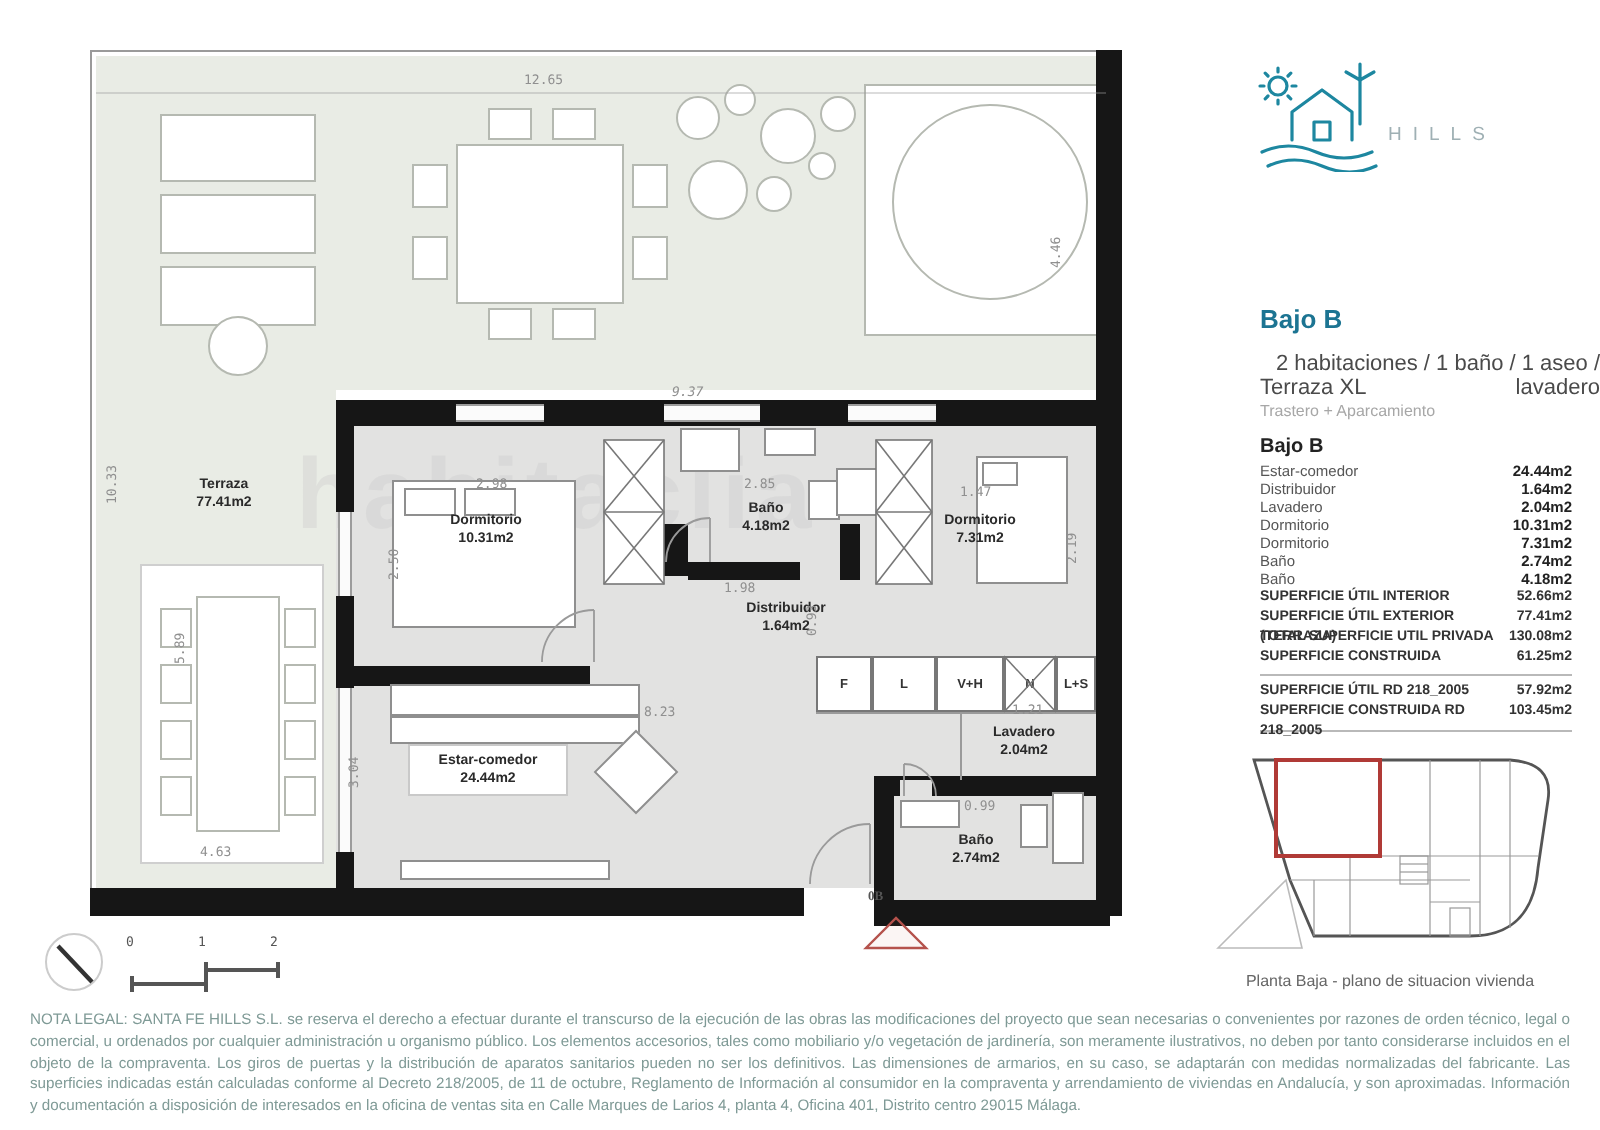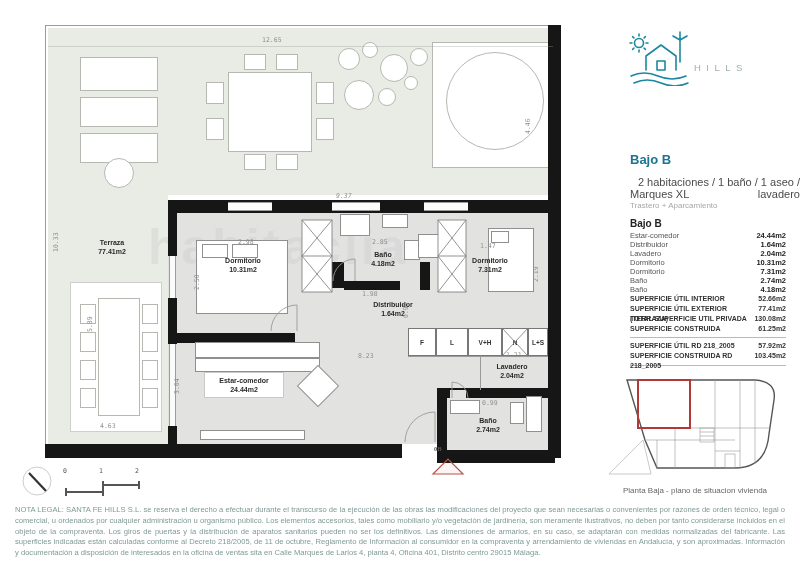--- a/index.html
+++ b/index.html
@@ -184,21 +184,21 @@
   <div class="abs dim dimv" style="left:52px;top:252px;">10.33</div>
   <div class="abs dim dimv" style="left:86px;top:332px;">5.89</div>
   <div class="abs dim" style="left:100px;top:422px;">4.63</div>
   <div class="abs dim" style="left:238px;top:238px;">2.98</div>
   <div class="abs dim dimv" style="left:193px;top:290px;">2.50</div>
   <div class="abs dim" style="left:372px;top:238px;">2.85</div>
   <div class="abs dim" style="left:480px;top:242px;">1.47</div>
   <div class="abs dim dimv" style="left:532px;top:282px;">2.19</div>
   <div class="abs dim" style="left:362px;top:290px;">1.98</div>
   <div class="abs dim dimv" style="left:402px;top:318px;">0.93</div>
-  <div class="abs dim" style="left:322px;top:352px;margin-left:36px;">8.23</div>
+  <div class="abs dim" style="left:322px;top:352px;">8.23</div>
   <div class="abs dim dimv" style="left:173px;top:394px;">3.04</div>
   <div class="abs dim" style="left:506px;top:351px;">1.21</div>
   <div class="abs dim" style="left:482px;top:399px;">0.99</div>
   <div class="abs dim dimv" style="left:524px;top:134px;">4.46</div>
 
   <div class="abs entry" style="left:434px;top:445px;font-family:Liberation Serif, serif;">0B</div>
   <div class="abs dim" style="left:63px;top:467px;color:#555;">0</div>
   <div class="abs dim" style="left:99px;top:467px;color:#555;">1</div>
   <div class="abs dim" style="left:135px;top:467px;color:#555;">2</div>
 
@@ -259,21 +259,21 @@
       <line x1="52" y1="10" x2="52" y2="32"></line>
       <path d="M52,10 L45,6 M52,10 L59,6 M52,10 L52,2"></path>
       <path d="M3,46 Q16,40 30,46 T58,46"></path>
       <path d="M6,53 Q19,47 33,53 T60,53"></path>
     </g>
   </svg>
   <div class="abs hills" style="left:694px;top:62px;">HILLS</div>
 
   <div class="abs ptitle" style="left:630px;top:152px;">Bajo B</div>
   <div class="abs pfeat" style="left:630px;top:176px;">2 habitaciones / 1 baño / 1 aseo / lavadero</div>
-  <div class="abs pfeat" style="left:630px;top:188px;">Marques XL</div>
+  <div class="abs pfeat" style="left:630px;top:188px;">Terraza XL</div>
   <div class="abs pfeat2" style="left:630px;top:201px;">Trastero + Aparcamiento</div>
 
   <div class="abs ptbl" style="left:630px;top:218px;">Bajo B</div>
 
   <div class="abs" style="left:630px;top:231px;width:156px;">
     <div class="prow">
         <span>Estar-comedor</span>
         <span class="val">24.44m2</span>
       </div>
     <div class="prow">

